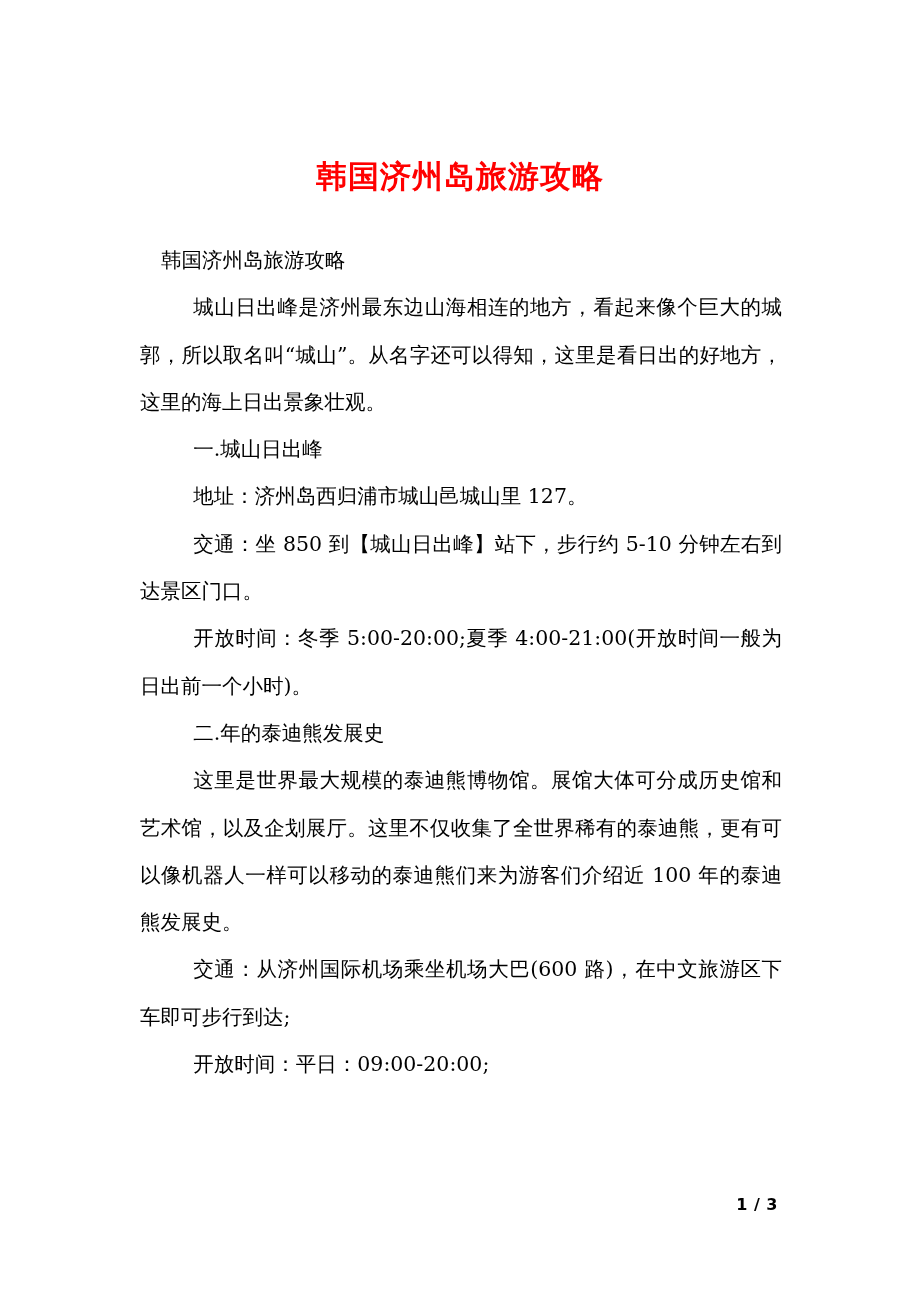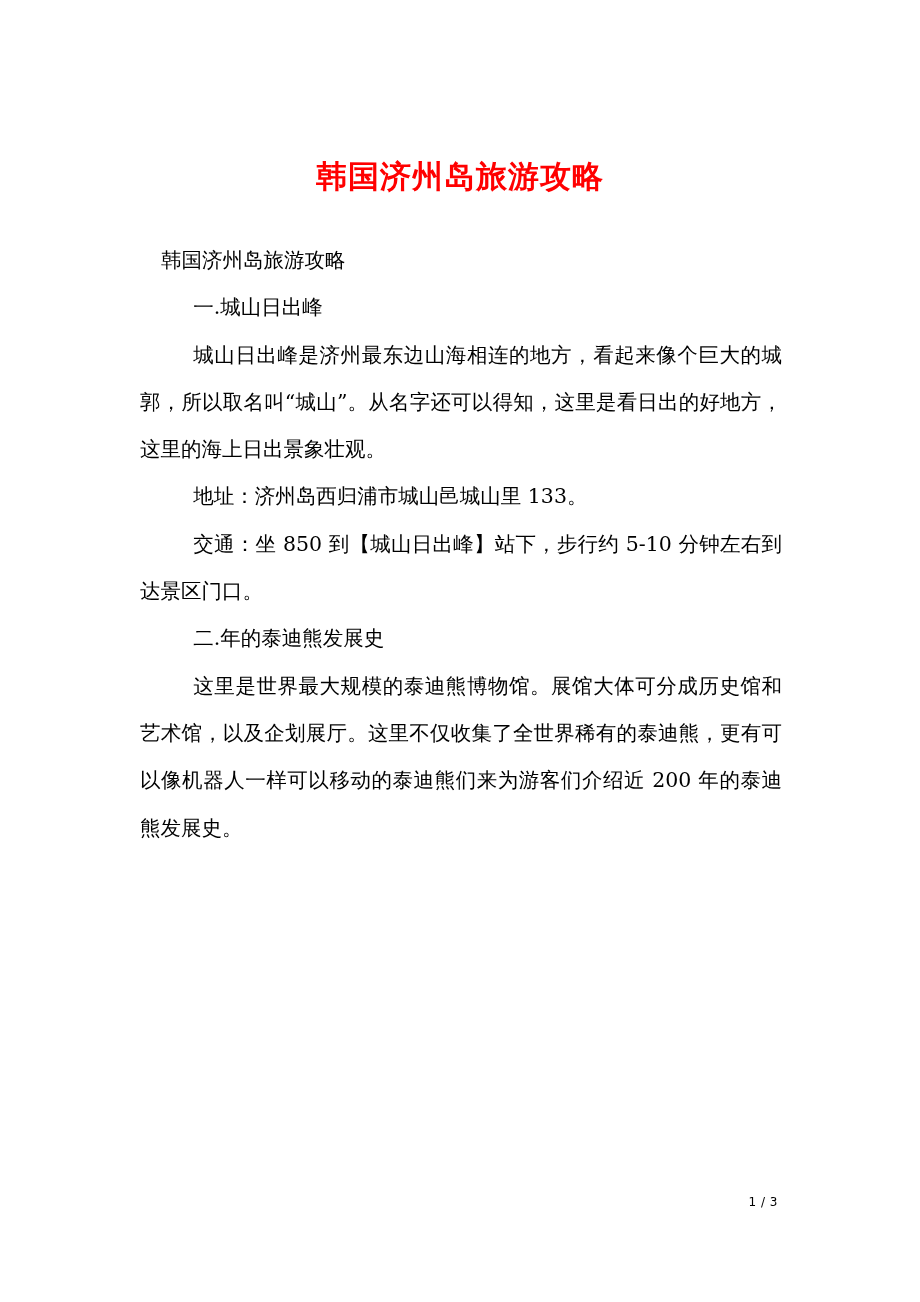--- a/index.html
+++ b/index.html
@@ -49,35 +49,38 @@
     word-break: break-all;
   }
   .para.lead {
     text-indent: 1.02em;
   }
   .page-number {
     position: absolute;
     right: 142px;
     top: 1187px;
     font-family: "DejaVu Sans", "Liberation Sans", sans-serif;
-    font-size: 12px;
-    font-weight: normal;
+    font-size: 16px;
+    font-weight: bold;
     letter-spacing: 0.5px;
   }
 </style>
 </head>
 <body>
 
 <div class="page">
   <h1 class="title" style="color: rgb(255, 0, 0);">韩国济州岛旅游攻略</h1>
 
   <div class="body">
     <p class="para lead">韩国济州岛旅游攻略</p>
+    <p class="para">城山日出峰是济州最东边山海相连的地方，看起来像个巨大的城郭，所以取名叫“城山”。从名字还可以得知，这里是看日出的好地方，这里的海上日出景象壮观。</p>
     <p class="para">一.城山日出峰</p>
-    <p class="para">城山日出峰是济州最东边山海相连的地方，看起来像个巨大的城郭，所以取名叫“城山”。从名字还可以得知，这里是看日出的好地方，这里的海上日出景象壮观。</p>
-    <p class="para">地址：济州岛西归浦市城山邑城山里 133。</p>
+    <p class="para">地址：济州岛西归浦市城山邑城山里 127。</p>
     <p class="para">交通：坐 850 到【城山日出峰】站下，步行约 5-10 分钟左右到达景区门口。</p>
+    <p class="para">开放时间：冬季 5:00-20:00;夏季 4:00-21:00(开放时间一般为日出前一个小时)。</p>
     <p class="para">二.年的泰迪熊发展史</p>
-    <p class="para">这里是世界最大规模的泰迪熊博物馆。展馆大体可分成历史馆和艺术馆，以及企划展厅。这里不仅收集了全世界稀有的泰迪熊，更有可以像机器人一样可以移动的泰迪熊们来为游客们介绍近 200 年的泰迪熊发展史。</p>
+    <p class="para">这里是世界最大规模的泰迪熊博物馆。展馆大体可分成历史馆和艺术馆，以及企划展厅。这里不仅收集了全世界稀有的泰迪熊，更有可以像机器人一样可以移动的泰迪熊们来为游客们介绍近 100 年的泰迪熊发展史。</p>
+    <p class="para">交通：从济州国际机场乘坐机场大巴(600 路)，在中文旅游区下车即可步行到达;</p>
+    <p class="para">开放时间：平日：09:00-20:00;</p>
   </div>
 
   <div class="page-number">1 / 3</div>
 </div>
 
 </body></html>

